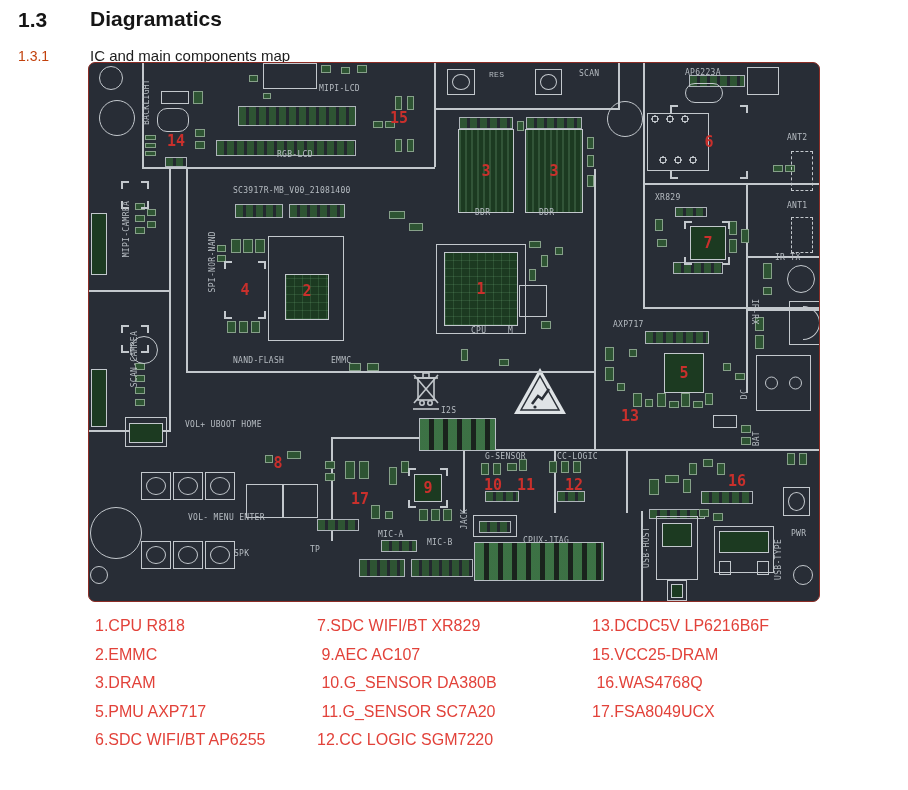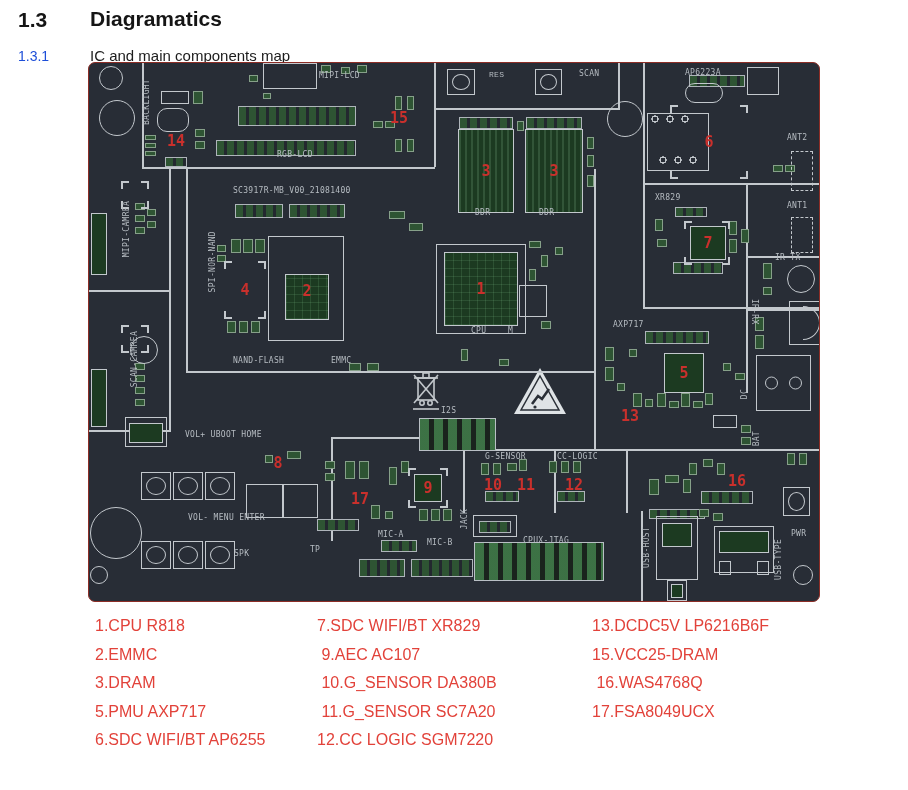--- a/index.html
+++ b/index.html
@@ -1,21 +1,21 @@
 <!DOCTYPE html>
 <html><head>
 <meta charset="utf-8">
 <style>
   html,body{margin:0;padding:0;background:#fff;}
   .page{position:relative;width:908px;height:790px;background:#ffffff;overflow:hidden;
         font-family:"Liberation Sans",sans-serif;}
   .txt{position:absolute;white-space:pre;}
   .sec-num{left:18px;top:8px;font-size:21px;font-weight:bold;color:#151515;}
   .sec-title{left:90px;top:7px;font-size:21px;font-weight:bold;color:#151515;}
-  .sub-num{left:18px;top:48px;font-size:14px;color:#1d4ed8;}
+  .sub-num{left:18px;top:48px;font-size:14px;color:#c2410c;}
   .sub-title{left:90px;top:47px;font-size:15px;color:#1c1c1c;}
 
   
   #board{position:absolute;left:88px;top:62px;width:730px;height:538px;
          background:#282d36;border:1px solid #8c2d26;border-radius:7px;overflow:hidden;}
   #board>div{position:absolute;box-sizing:border-box;}
   .ln{background:#c3c8cd;}
   .pad{background:#2e5433;border:1px solid #86a089;}
   .strip{border:1px solid #aeb4ba;background:repeating-linear-gradient(90deg,#2e5433 0 7px,#23282f 7px 10px);}
   .blk{border:1px solid #b9bfc5;background:#1a231d repeating-linear-gradient(90deg,rgba(72,140,82,.75) 0 9px,transparent 9px 14px);}
@@ -312,41 +312,41 @@
       <div class="mk" style="left: 189px; top: 400px;">8</div>
       <div class="mk" style="left: 339px; top: 425px;">9</div>
       <div class="mk" style="left: 404px; top: 422px;">10</div>
       <div class="mk" style="left: 437px; top: 422px;">11</div>
       <div class="mk" style="left: 485px; top: 422px;">12</div>
       <div class="mk" style="left: 541px; top: 353px;">13</div>
       <div class="mk" style="left: 87px; top: 78px;">14</div>
       <div class="mk" style="left: 310px; top: 55px;">15</div>
       <div class="mk" style="left: 648px; top: 418px;">16</div>
       <div class="mk" style="left: 271px; top: 436px;">17</div>
-      <div class="sl" style="left: 230px; top: 9px;">MIPI-LCD</div>
+      <div class="sl" style="left: 230px; top: 22px;">MIPI-LCD</div>
       <div class="sl" style="left: 188px; top: 88px;">RGB-LCD</div>
       <div class="sl" style="left: 144px; top: 124px;">SC3917R-MB_V00_21081400</div>
       <div class="sl" style="left: 400px; top: 8px; font-family: Liberation Mono, monospace;">RES</div>
       <div class="sl" style="left: 490px; top: 7px;">SCAN</div>
       <div class="sl" style="left: 596px; top: 6px;">AP6223A</div>
       <div class="sl" style="left: 698px; top: 71px;">ANT2</div>
       <div class="sl" style="left: 698px; top: 139px;">ANT1</div>
       <div class="sl" style="left: 566px; top: 131px;">XR829</div>
       <div class="sl" style="left: 686px; top: 191px;">IR-TX</div>
       <div class="sl" style="left: 144px; top: 294px;">NAND-FLASH</div>
       <div class="sl" style="left: 242px; top: 294px;">EMMC</div>
       <div class="sl" style="left: 386px; top: 146px;">DDR</div>
       <div class="sl" style="left: 450px; top: 146px;">DDR</div>
       <div class="sl" style="left: 382px; top: 264px;">CPU</div>
       <div class="sl" style="left: 419px; top: 264px;">M</div>
       <div class="sl" style="left: 524px; top: 258px;">AXP717</div>
       <div class="sl" style="left: 352px; top: 344px;">I2S</div>
       <div class="sl" style="left: 396px; top: 390px;">G-SENSOR</div>
       <div class="sl" style="left: 468px; top: 390px;">CC-LOGIC</div>
-      <div class="sl" style="left: 96px; top: 368px; text-align: center;">VOL+ UBOOT HOME</div>
+      <div class="sl" style="left: 96px; top: 358px; text-align: center;">VOL+ UBOOT HOME</div>
       <div class="sl" style="left: 99px; top: 451px;">VOL- MENU ENTER</div>
       <div class="sl" style="left: 145px; top: 487px;">SPK</div>
       <div class="sl" style="left: 221px; top: 483px;">TP</div>
       <div class="sl" style="left: 289px; top: 468px;">MIC-A</div>
       <div class="sl" style="left: 338px; top: 476px;">MIC-B</div>
       <div class="sl" style="left: 434px; top: 474px;">CPUX-JTAG</div>
       <div class="sl" style="left: 702px; top: 467px;">PWR</div>
       <div class="sl vup" style="left: 54px; top: 16px;">BACKLIGHT</div>
       <div class="sl vup" style="left: 34px; top: 138px;">MIPI-CAMREA</div>
       <div class="sl vup" style="left: 42px; top: 268px;">SCAN-CAMREA</div>

